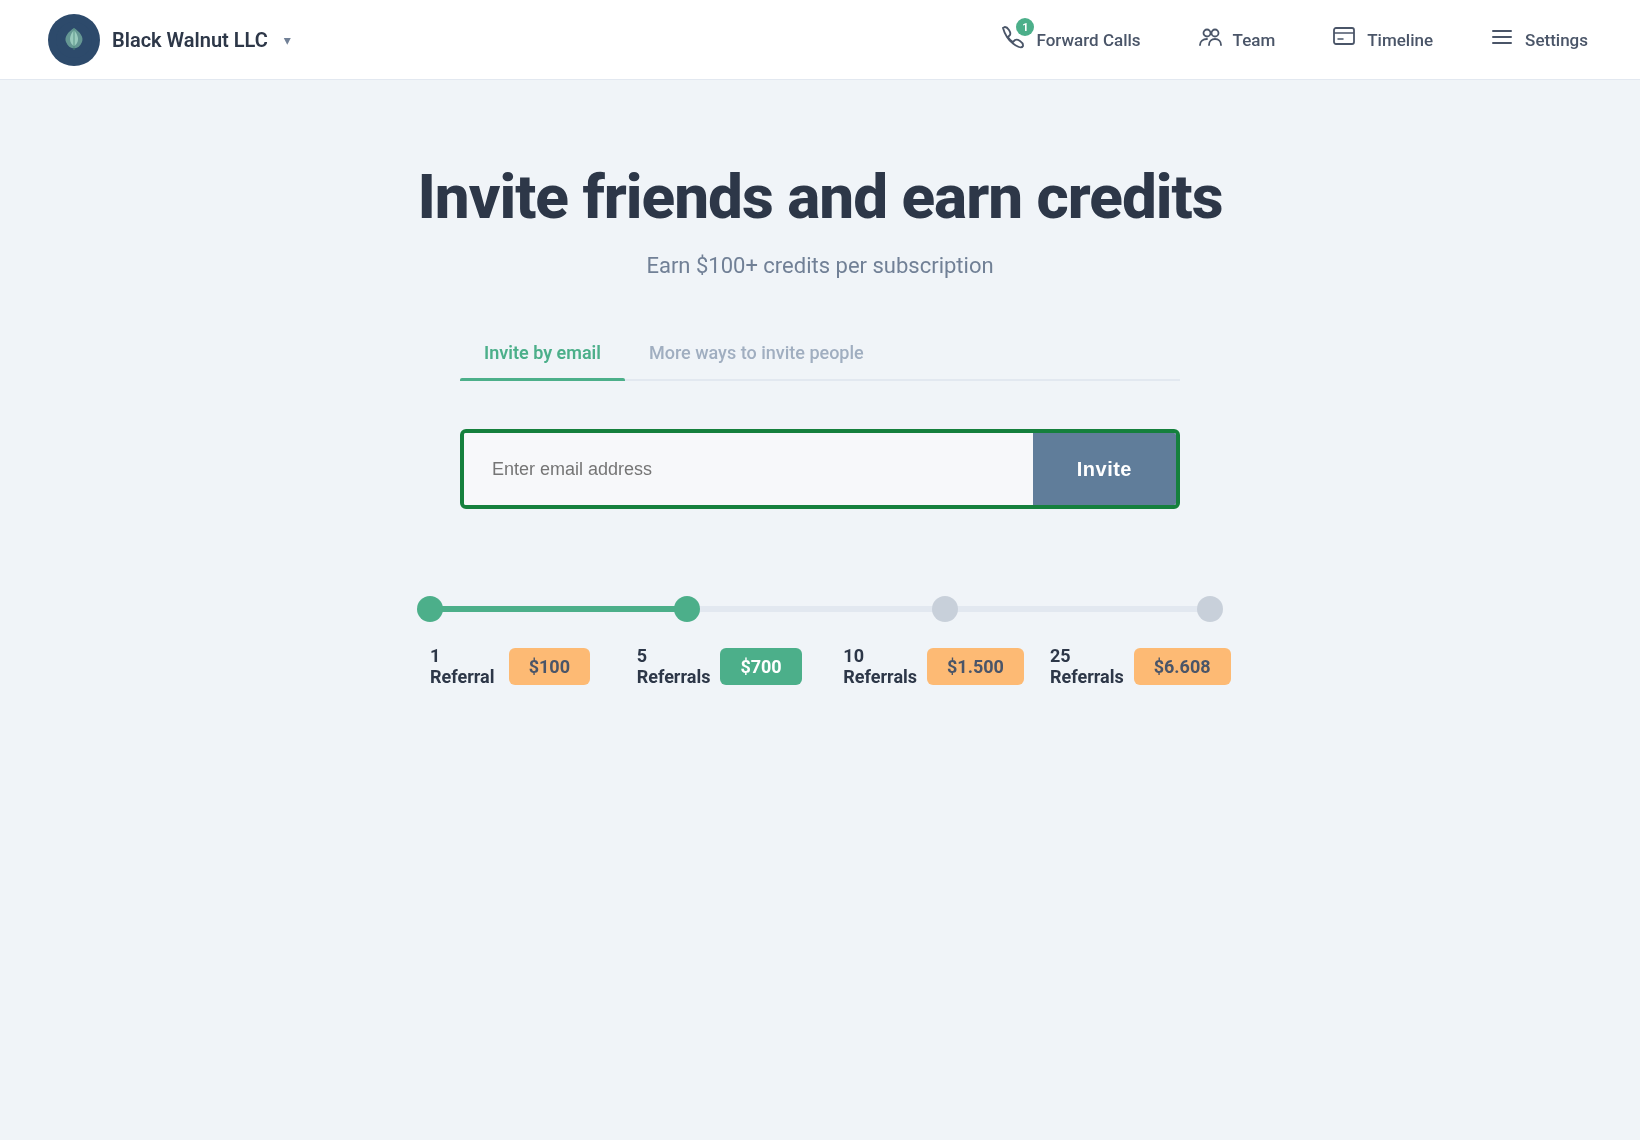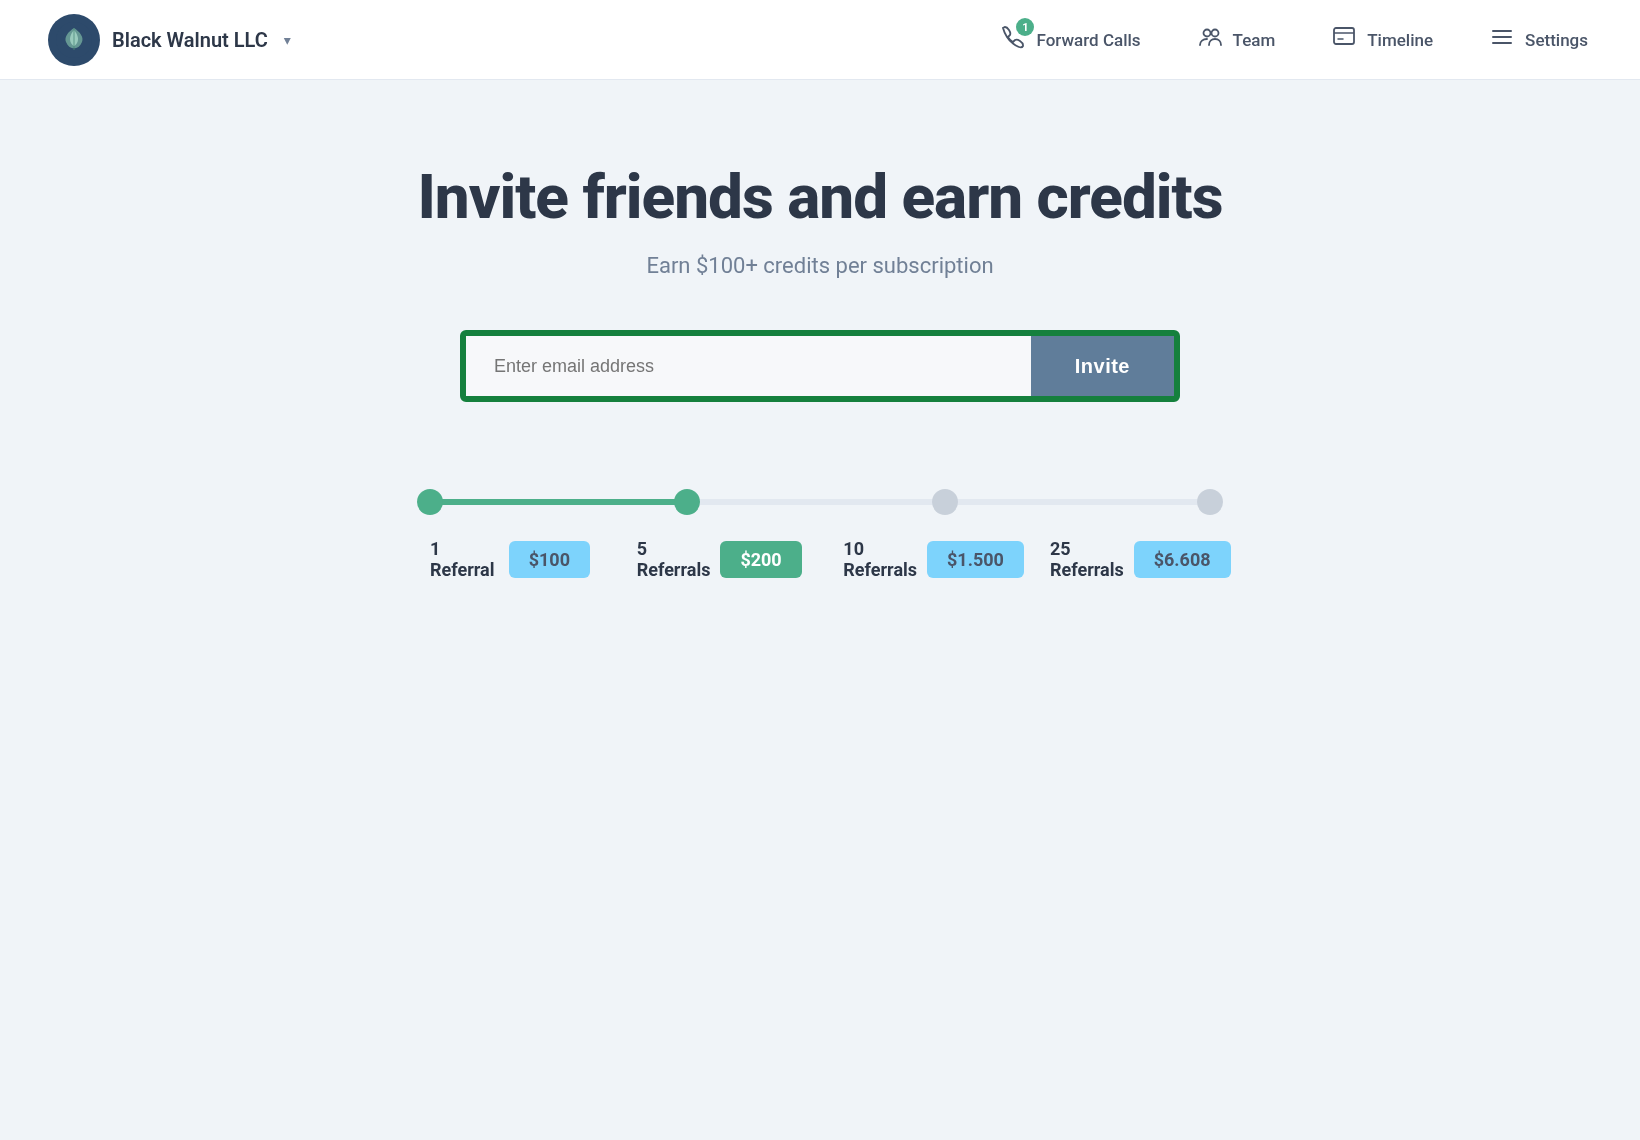--- a/index.html
+++ b/index.html
@@ -138,22 +138,22 @@
       right: 0;
       height: 3px;
       background: #4caf8a;
       border-radius: 2px 2px 0 0;
     }
 
     
     .invite-form {
       display: flex;
       width: 720px;
-      height: 72px;
-      border: 6px solid #15803d;
+      height: 80px;
+      border: 4px solid #15803d;
       border-radius: 6px;
       overflow: hidden;
       margin-bottom: 80px;
     }
     .email-input {
       flex: 1;
       border: none;
       outline: none;
       padding: 0 28px;
       font-size: 18px;
@@ -235,21 +235,21 @@
       font-weight: 700;
       color: #2d3748;
     }
     .referral-badge {
       padding: 8px 20px;
       border-radius: 6px;
       font-size: 18px;
       font-weight: 700;
     }
     .referral-badge.inactive {
-      background: #7dd3fc;
+      background: #fdba74;
       color: #4a5568;
     }
     .referral-badge.active {
       background: #4caf8a;
       color: #fff;
     }
   </style>
 </head>
 <body>
 
@@ -312,20 +312,28 @@
       </span>
       <span>Settings</span>
     </div>
   </nav>
 </header>
 
 <main class="main">
   <h1 class="page-title">Invite friends and earn credits</h1>
   <p class="page-subtitle">Earn $100+ credits per subscription</p>
 
+  <div class="tabs">
+    <div class="tab active">
+      <span>Invite by email</span>
+    </div>
+    <div class="tab">
+      <span>More ways to invite people</span>
+    </div>
+  </div>
 
   <div class="invite-form">
     <input class="email-input" type="email" placeholder="Enter email address" style="">
     <button class="invite-btn">Invite</button>
   </div>
 
   <div class="referral-section">
 
     <div class="progress-bar-container">
       <div class="progress-track">
@@ -340,21 +348,21 @@
 
     <div class="referral-labels">
 
       <div class="referral-item">
         <span class="referral-count">1 Referral</span>
         <span class="referral-badge inactive">$100</span>
       </div>
 
       <div class="referral-item">
         <span class="referral-count">5 Referrals</span>
-        <span class="referral-badge active">$200</span>
+        <span class="referral-badge active">$700</span>
       </div>
 
       <div class="referral-item">
         <span class="referral-count">10 Referrals</span>
         <span class="referral-badge inactive">$1.500</span>
       </div>
 
       <div class="referral-item">
         <span class="referral-count">25 Referrals</span>
         <span class="referral-badge inactive">$6.608</span>

